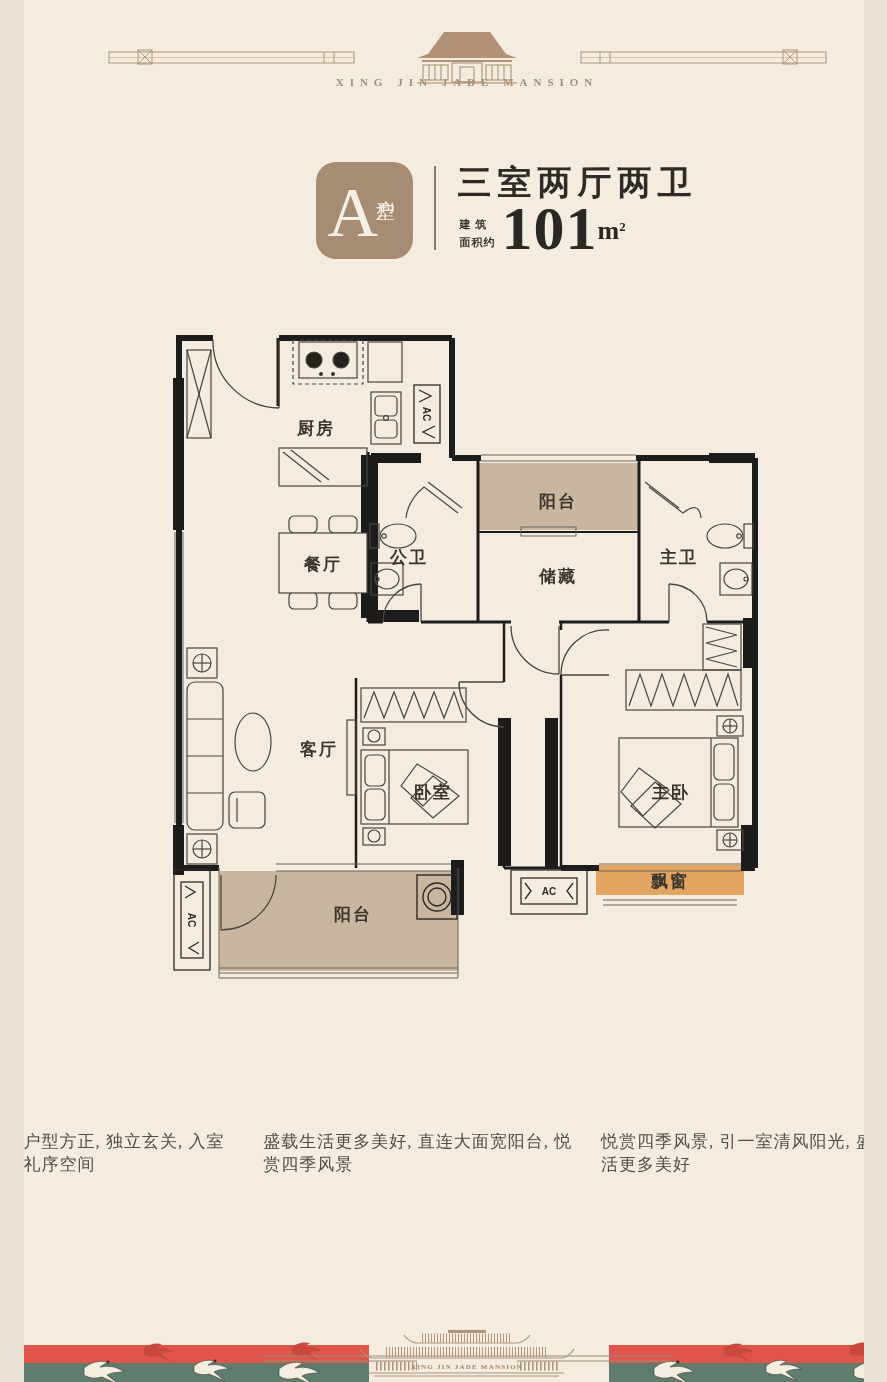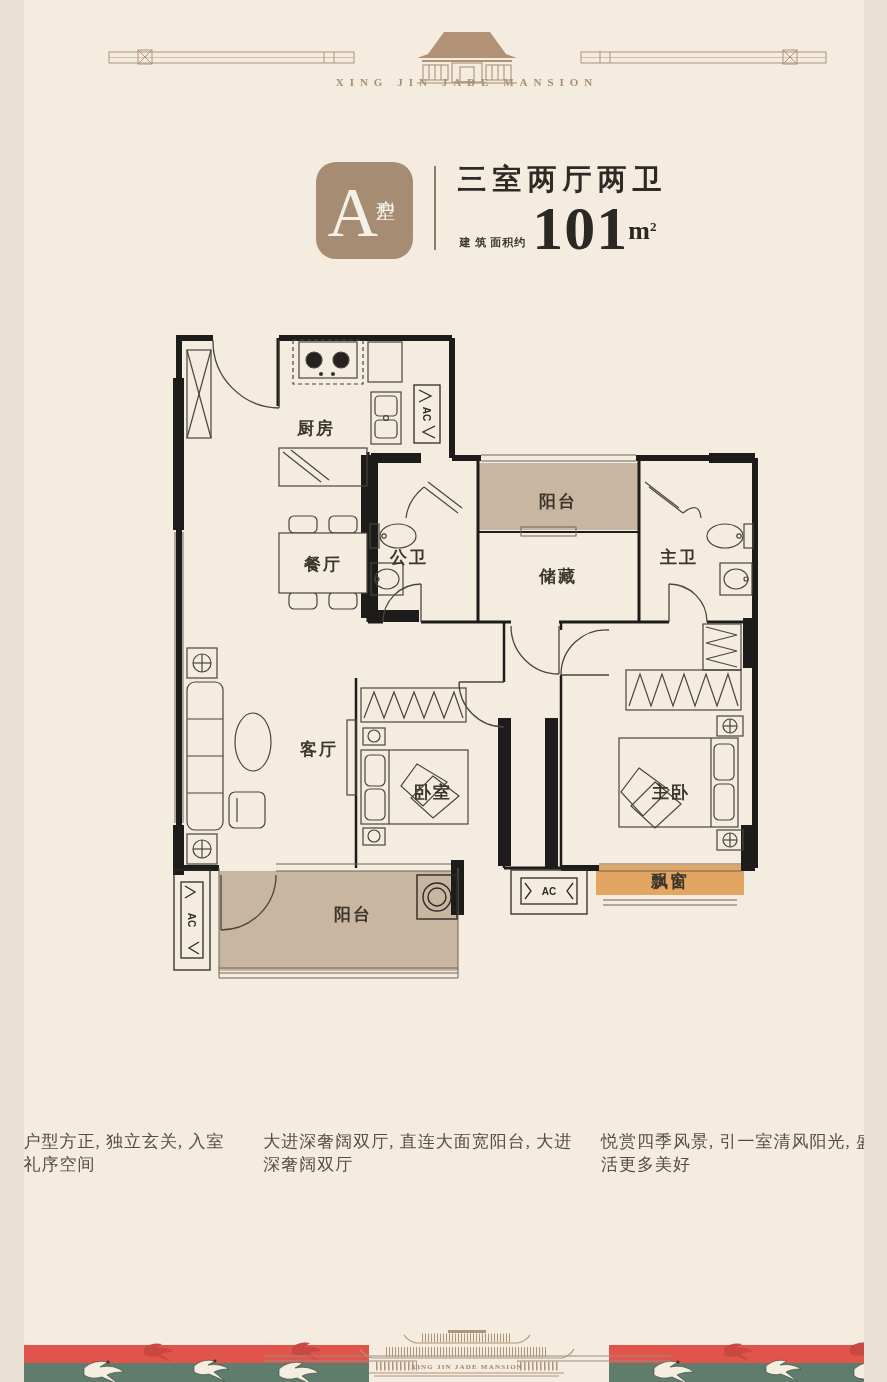--- a/index.html
+++ b/index.html
@@ -25,25 +25,25 @@
   .badge-letter{
     position:absolute;left:12px;top:2px;font-size:70px;line-height:97px;
     font-family:"Liberation Serif",serif;
   }
   .badge-suffix{
     position:absolute;right:14px;top:22px;font-size:19px;letter-spacing:3px;
     writing-mode:vertical-rl;text-orientation:upright;
   }
   .unit-divider{position:absolute;left:410px;top:166px;width:2px;height:84px;background:#8c7c68;}
   .layout-title{
-    position:absolute;left:434px;top:160px;font-size:29px;letter-spacing:6px;
+    position:absolute;left:434px;top:160px;font-size:34px;letter-spacing:6px;
     color:#2e2a25;font-weight:bold;white-space:nowrap;
   }
   .area-row{position:absolute;left:436px;top:198px;width:220px;height:56px;display:flex;align-items:flex-end;}
-  .area-labels{display:flex;flex-direction:row;gap:3px;margin-bottom:4px;margin-right:6px;
+  .area-labels{display:flex;flex-direction:column;gap:3px;margin-bottom:4px;margin-right:6px;
     font-size:11px;color:#3a352e;font-weight:bold;letter-spacing:1px;white-space:nowrap;}
   .area-number{font-size:62px;line-height:52px;color:#2b2722;font-weight:bold;letter-spacing:1px;}
   .area-unit{font-size:26px;line-height:26px;color:#2b2722;font-weight:bold;margin-bottom:10px;}
   .area-exp{font-size:13px;vertical-align:8px;}
 
   
   .plan{position:absolute;left:147px;top:330px;}
   .plan text{font-family:"Liberation Sans","DejaVu Sans",sans-serif;fill:#3b352d;font-size:17px;letter-spacing:2px;font-weight:bold;}
   .plan text.ac{font-size:10px;letter-spacing:0;font-weight:bold;fill:#2e2a25;}
 
@@ -350,21 +350,21 @@
     <text x="500" y="468" text-anchor="middle">主卧</text>
     <text x="182" y="590" text-anchor="middle">阳台</text>
     <text x="499" y="557" text-anchor="middle">飘窗</text>
     <text class="ac" x="256" y="88" text-anchor="middle" transform="rotate(90 256 84)">AC</text>
     <text class="ac" x="21" y="594" text-anchor="middle" transform="rotate(90 21 590)">AC</text>
     <text class="ac" x="378" y="565" text-anchor="middle">AC</text>
   </svg>
 
   <div class="app-lines">
     <div>户型方正, 独立玄关, 入室礼序空间</div>
-    <div>大进深奢阔双厅, 直连大面宽阳台, 大进深奢阔双厅</div>
+    <div>盛载生活更多美好, 直连大面宽阳台, 悦赏四季风景</div>
     <div>悦赏四季风景, 引一室清风阳光, 盛载生活更多美好</div>
   </div>
 
   <svg class="footer-art" width="887" height="60" viewBox="0 0 887 60">
 
     <g>
       <rect x="0" y="23" width="345" height="18" fill="#e0544b"></rect>
       <rect x="0" y="41" width="345" height="19" fill="#5e7d6c"></rect>
       <rect x="585" y="23" width="302" height="18" fill="#e0544b"></rect>
       <rect x="585" y="41" width="302" height="19" fill="#5e7d6c"></rect>

